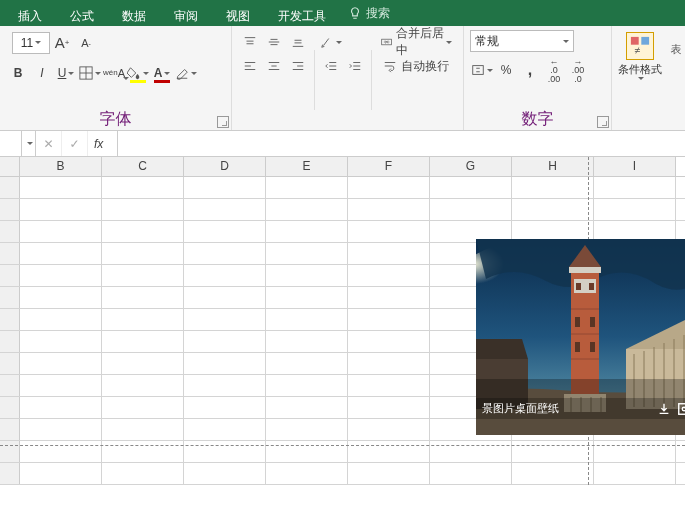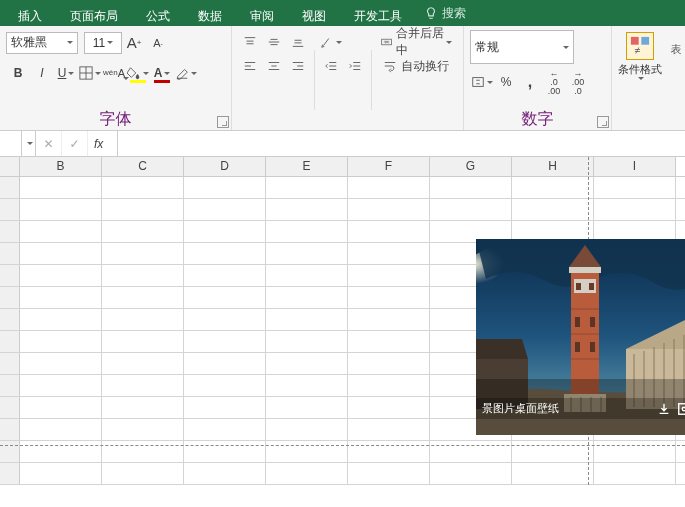--- a/index.html
+++ b/index.html
@@ -20,21 +20,21 @@
   .sep { width:1px; background:#ddd; height:60px; align-self:center; margin:0 4px; }
   .font-row1 { display:flex; align-items:center; }
   .font-row2 { display:flex; align-items:center; margin-top:6px; }
   .font-name { width:72px; height:22px; border:1px solid #bbb; background:#fff; padding:0 4px; display:flex; align-items:center; justify-content:space-between; font-size:12px; }
   .font-size { width:38px; height:22px; border:1px solid #bbb; background:#fff; margin-left:6px; display:flex; align-items:center; justify-content:center; }
   .grow-A { font-size:15px; } .shrink-A { font-size:11px; margin-top:2px; }
   .underline-u { text-decoration: underline; }
   .color-swatch { position:absolute; left:3px; right:3px; bottom:1px; height:3px; }
   .align-col { display:flex; flex-direction:column; }
   .align-row { display:flex; }
-  .num-combo { width:104px; height:22px; border:1px solid #bbb; background:#fff; display:flex; align-items:center; padding:16px 4px; justify-content:space-between; }
+  .num-combo { width:104px; height:22px; border:1px solid #bbb; background:#fff; display:flex; align-items:center; padding:4px 4px; justify-content:space-between; }
   .cond-fmt { display:flex; flex-direction:column; align-items:center; padding:4px 6px; cursor:pointer; }
   .cond-icon-box { width:28px; height:28px; border:1px solid #d39e00; background:#fff4d6; display:flex; align-items:center; justify-content:center; margin-bottom:2px; }
   .formula-bar { height:26px; border-bottom:1px solid #ccc; display:flex; align-items:stretch; }
   .name-box { width:22px; border-right:1px solid #ccc; display:flex; align-items:center; justify-content:flex-end; padding-right:6px; background:#fff; }
   .name-caret { display:flex; align-items:center; justify-content:center; width:14px; border-right:1px solid #ccc; background:#fff; }
   .fb-btn { width:26px; display:flex; align-items:center; justify-content:center; border-right:1px solid #eee; color:#aaa; background:#fff; }
   .fx-cell { display:flex; align-items:center; padding-left:6px; font-style:italic; color:#444; border-right:1px solid #ccc; width:30px; }
   .formula-input { flex:1; background:#fff; }
   .grid-wrap { position:relative; }
   .col-headers { height:20px; display:flex; border-bottom:1px solid #ccc; }
@@ -50,43 +50,38 @@
   .floating-pic svg { width:100%; height:100%; display:block; }
   .pic-caption-bar { position:absolute; left:0; right:0; bottom:16px; padding:3px 6px; color:#fff; font-size:11px; background:rgba(0,0,0,0.25); display:flex; align-items:center; justify-content:space-between; }
   .pic-icons { display:flex; gap:6px; }
   .pic-icons svg { width:14px; height:14px; }
 </style>
 </head>
 <body>
 
 <div class="tabs">
   <div class="tab">插入</div>
-  <div class="tab">页面布局</div>
   <div class="tab">公式</div>
   <div class="tab">数据</div>
   <div class="tab">审阅</div>
   <div class="tab">视图</div>
   <div class="tab">开发工具</div>
   <div class="search">
     <svg class="search-icon" viewBox="0 0 24 24" fill="none" stroke="#cfe6d9" stroke-width="2">
         <path d="M9 21h6M10 17h4M12 3a6 6 0 0 0-4 10.5V17h8v-3.5A6 6 0 0 0 12 3z"></path>
       </svg>
     <span>搜索</span>
   </div>
 </div>
 
 <div class="ribbon">
 
   <div class="group" style="width:232px">
     <div class="group-body" style="flex-direction:column">
       <div class="font-row1">
-        <div class="font-name">
-          <span>软雅黑</span>
-            <span class="caret"></span>
-        </div>
         <div class="font-size">
           <span>11</span>
             <span class="caret"></span>
         </div>
         <div class="btn grow-A">A<sup style="font-size:8px">+</sup></div>
         <div class="btn shrink-A">A<sup style="font-size:7px">-</sup></div>
       </div>
       <div class="font-row2">
         <div class="btn" style="font-weight:bold">B</div>
         <div class="btn" style="font-style:italic">I</div>

